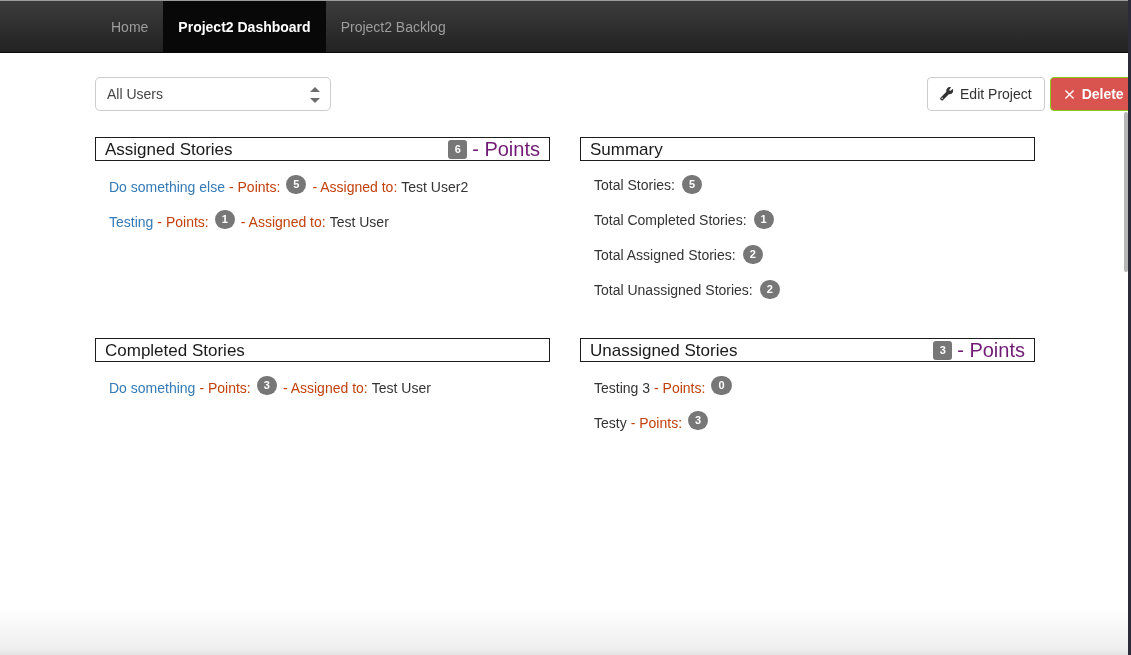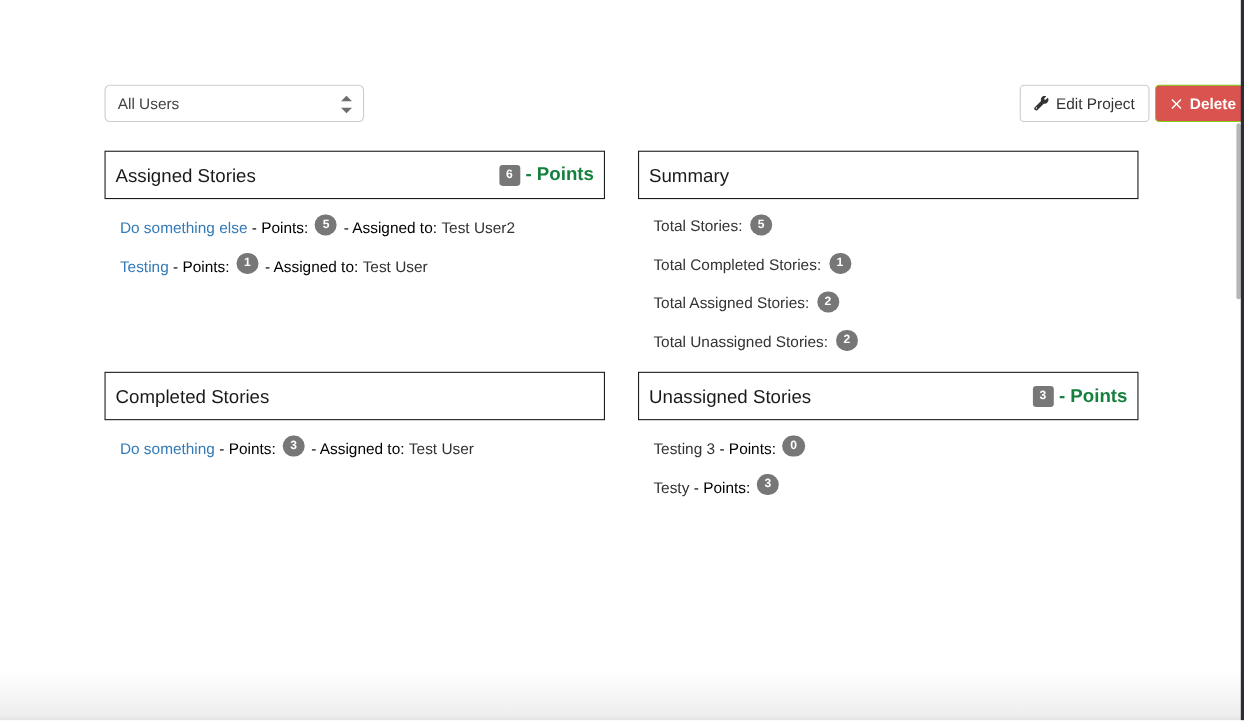--- a/index.html
+++ b/index.html
@@ -126,21 +126,21 @@
     position: absolute;
     width: 455px;
   }
   .panel-left  { left: 95px; }
   .panel-right { left: 580px; }
   .panel-rowA  { top: 84px; }
   .panel-rowB  { top: 285px; }
 
   .panel-heading {
     position: relative;
-    height: 44px;
+    height: 24px;
     border: 1px solid #1c1c1c;
     background: #ffffff;
     padding: 0 9px;
     display: flex;
     align-items: center;
     justify-content: space-between;
   }
   .panel-title {
     font-size: 17px;
     color: #1a1a1a;
@@ -159,23 +159,23 @@
     color: #ffffff;
     font-size: 11px;
     font-weight: bold;
     line-height: 1;
     padding: 4px 6px;
     border-radius: 3px;
     min-width: 19px;
     text-align: center;
   }
   .points-label {
-    font-size: 17px;
-    color: #15803d;
-    font-weight: bold;
+    font-size: 20px;
+    color: #701a75;
+    font-weight: normal;
   }
 
   .panel-body {
     padding: 14px 0 0 14px;
   }
   .story-row {
     font-size: 14px;
     color: #333333;
     line-height: 1;
     margin-bottom: 16px;
@@ -183,21 +183,21 @@
     display: flex;
     align-items: flex-end;
   }
   .story-row:last-child { margin-bottom: 0; }
   .story-link {
     color: #337ab7;
     text-decoration: none;
     cursor: pointer;
   }
   .story-plain { color: #333333; }
-  .sep { color: #000000; padding: 0 4px; }
+  .sep { color: #c2410c; padding: 0 4px; }
   .badge-pill {
     display: inline-block;
     background: #777777;
     color: #ffffff;
     font-size: 11px;
     font-weight: bold;
     line-height: 1;
     padding: 4px 7px;
     border-radius: 10px;
     min-width: 20px;
@@ -236,20 +236,33 @@
     width: 4px; height: 160px;
     background: #b6b6b6;
     border-radius: 2px;
   }
 </style>
 </head>
 <body>
 
 <div id="root">
 
+  <div class="navbar">
+    <ul class="nav-list">
+      <li class="nav-item">
+        <span>Home</span>
+      </li>
+      <li class="nav-item active">
+        <span>Project2 Dashboard</span>
+      </li>
+      <li class="nav-item">
+        <span>Project2 Backlog</span>
+      </li>
+    </ul>
+  </div>
 
   <div class="content">
 
     <div class="toolbar">
 
       <div class="user-select">
         <span>All Users</span>
         <span class="select-arrows">
           <span class="tri up"></span>
           <span class="tri dn"></span>

